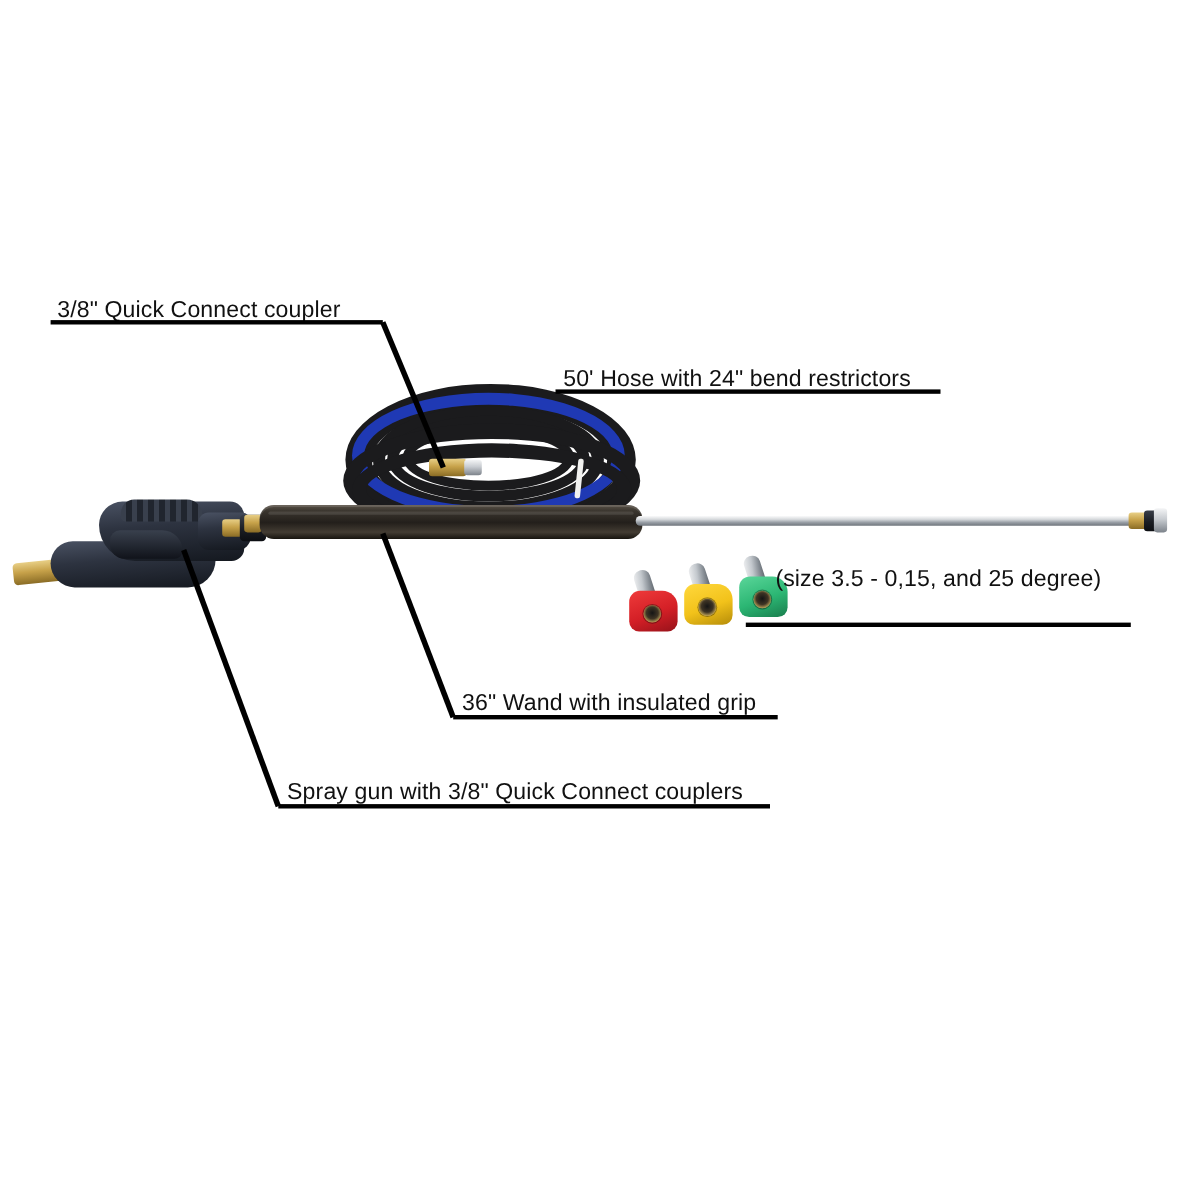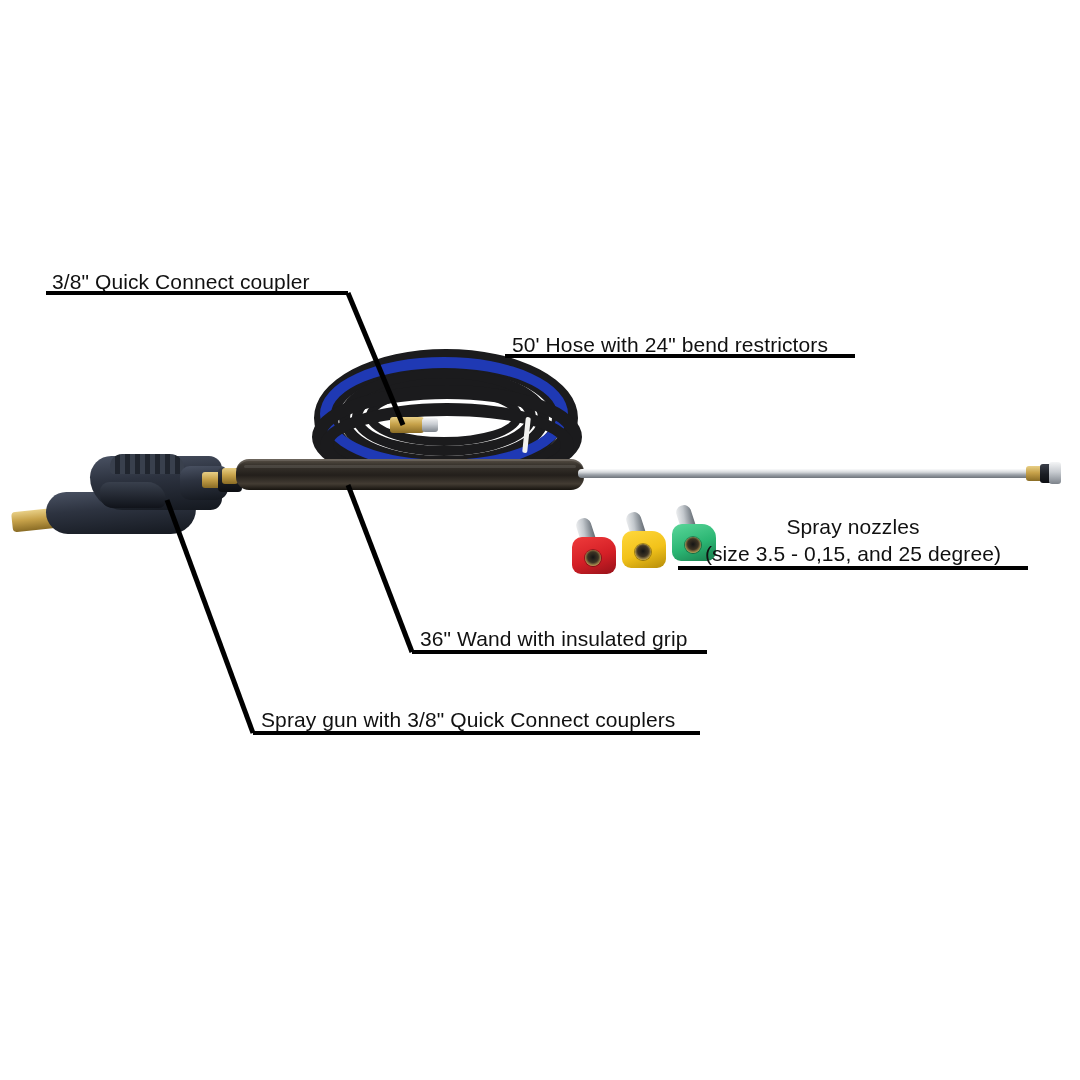--- a/index.html
+++ b/index.html
@@ -198,21 +198,20 @@
     <polyline points="167,500 253,733" fill="none" stroke="#000000" stroke-width="5"></polyline>
   </svg>
 
   <div class="label" style="left:52px; top:269px;">3/8" Quick Connect coupler</div>
   <div class="rule" style="left:46px; top:291px; width:302px;"></div>
 
   <div class="label" style="left:512px; top:332px;">50' Hose with 24" bend restrictors</div>
   <div class="rule" style="left:505px; top:354px; width:350px;"></div>
 
   <div class="label two-line" style="left:678px; top:513px; width:350px;">
-    <div>Spray nozzles</div>
     <div>(size 3.5 - 0,15, and 25 degree)</div>
   </div>
   <div class="rule" style="left:678px; top:566px; width:350px;"></div>
 
   <div class="label" style="left:420px; top:626px;">36" Wand with insulated grip</div>
   <div class="rule" style="left:412px; top:650px; width:295px;"></div>
 
   <div class="label" style="left:261px; top:707px;">Spray gun with 3/8" Quick Connect couplers</div>
   <div class="rule" style="left:253px; top:731px; width:447px;"></div>
 

